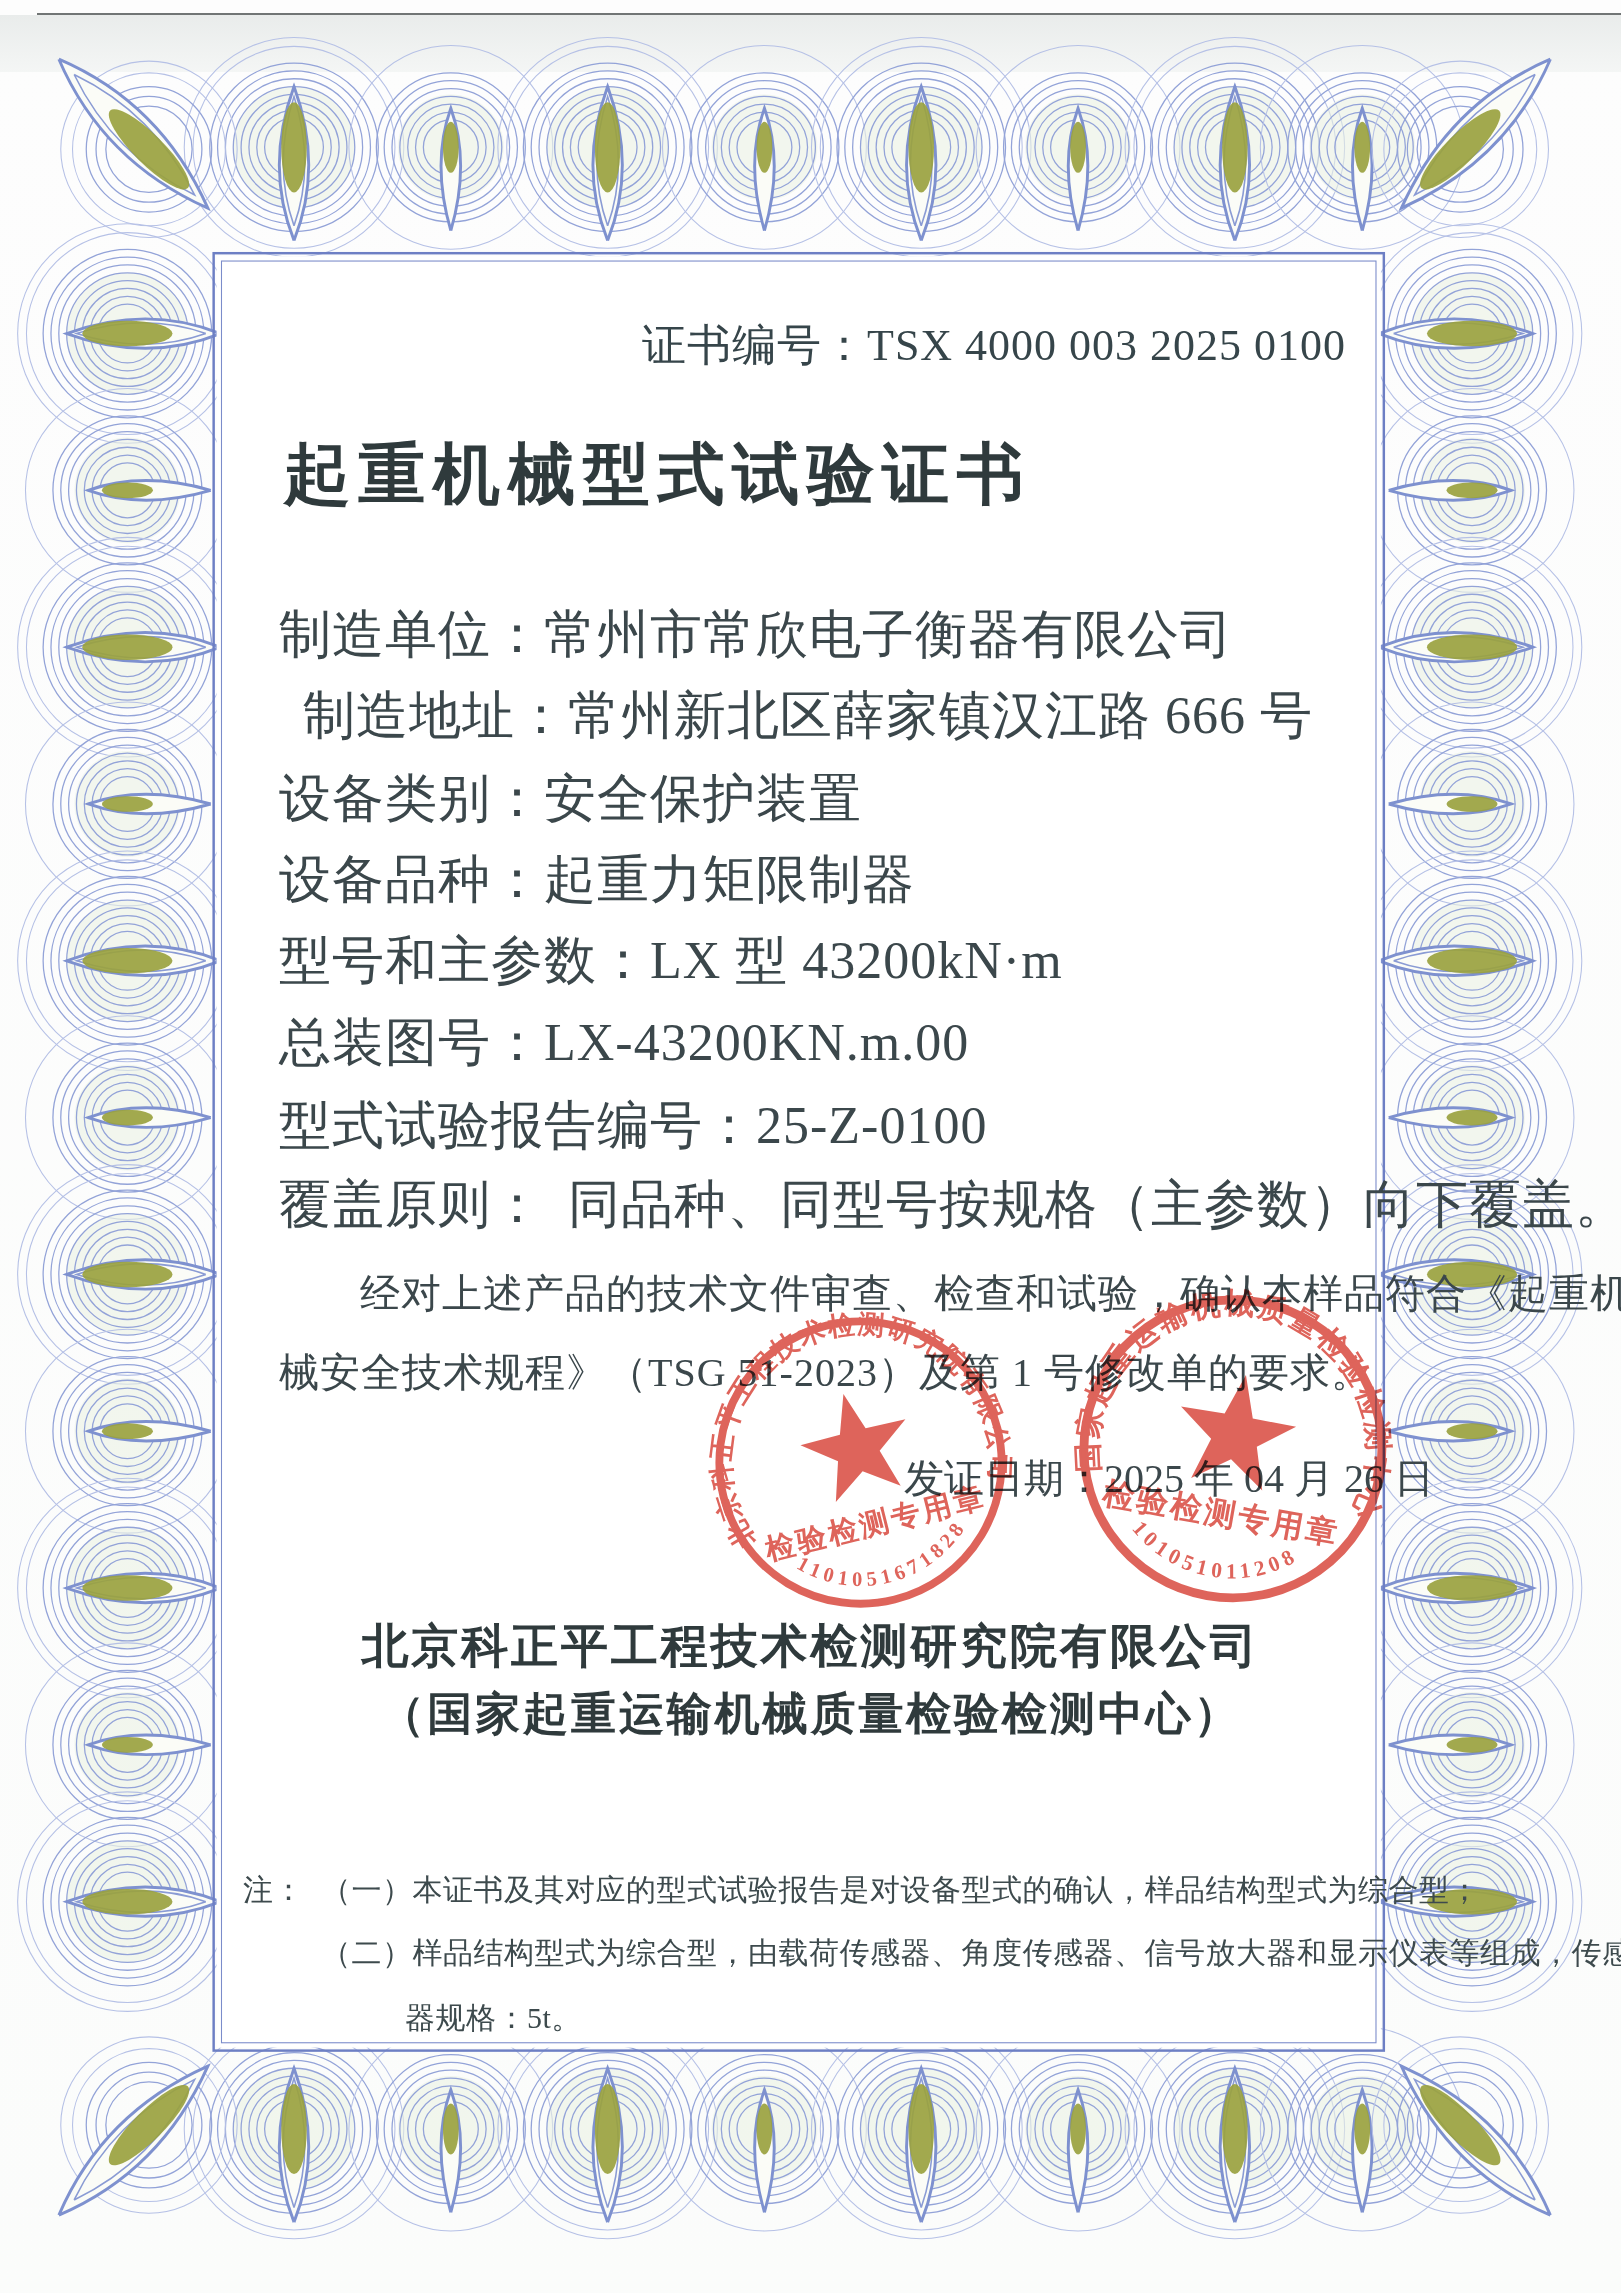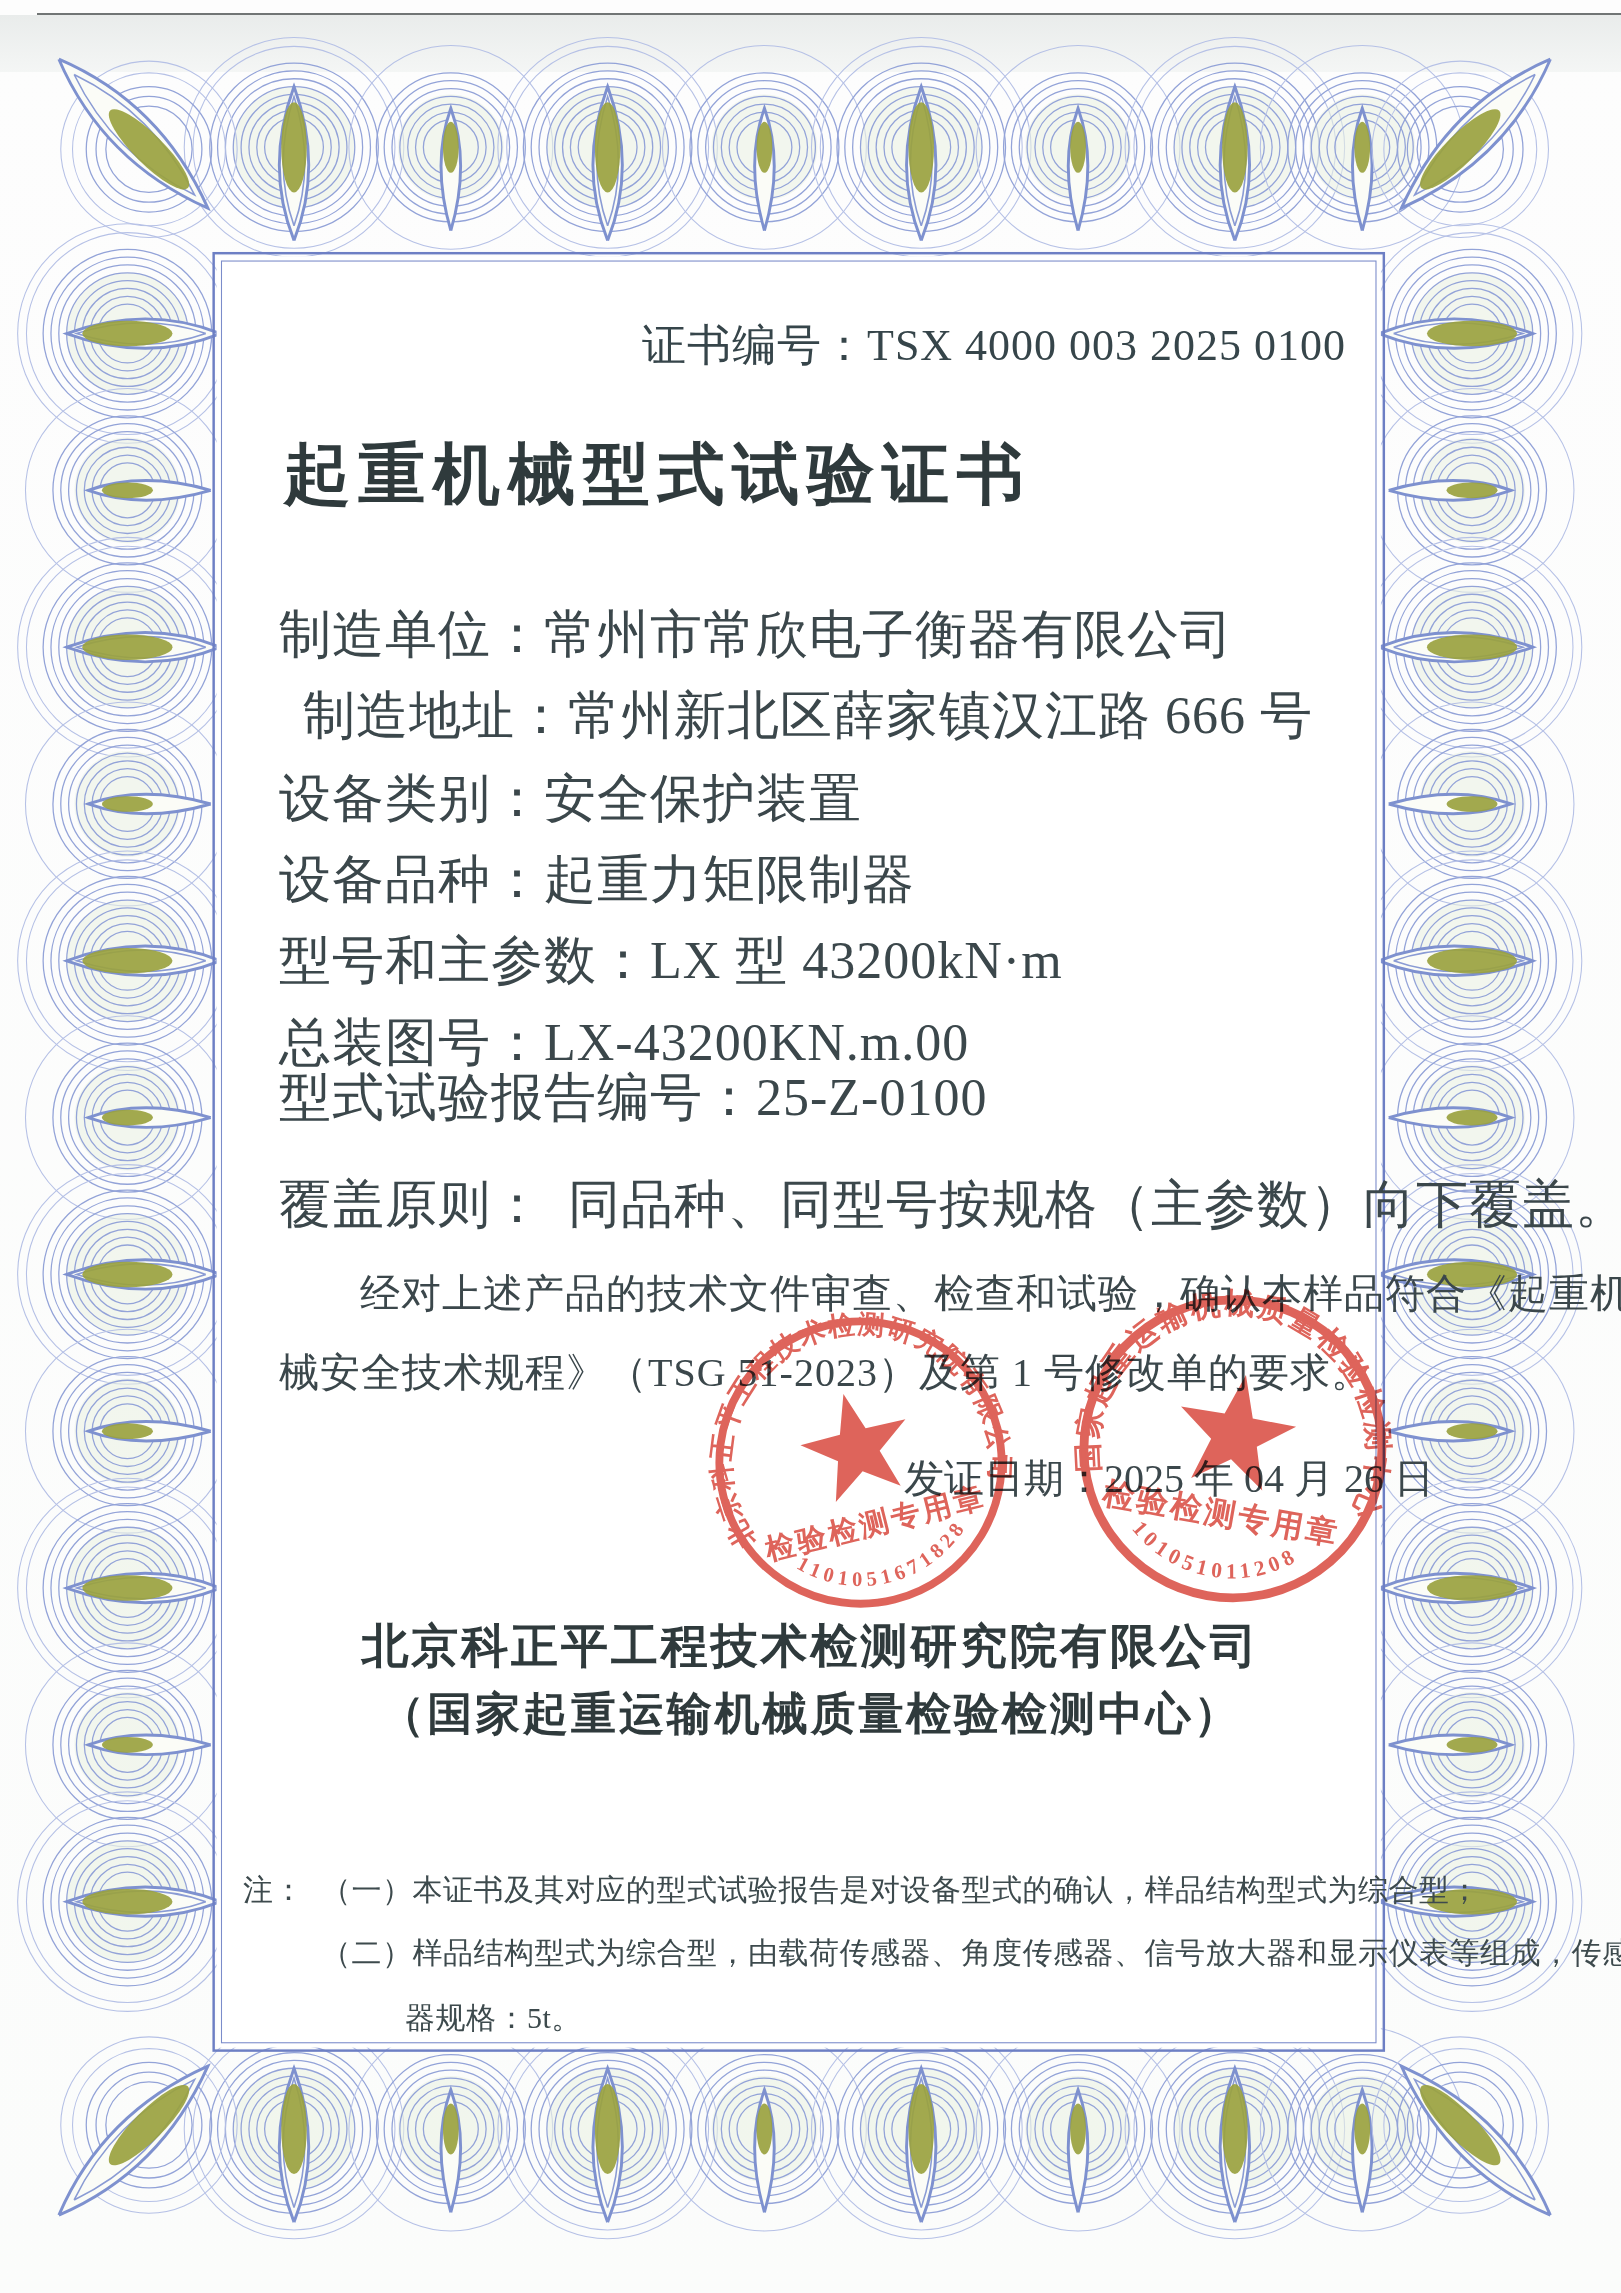--- a/index.html
+++ b/index.html
@@ -161,21 +161,21 @@
   </div>
   <div class="abs frow" style="left:279px;top:845px;">
     <span>设备品种：</span><span>起重力矩限制器</span>
   </div>
   <div class="abs frow" style="left:279px;top:926px;">
     <span>型号和主参数：</span><span>LX 型 43200kN·m</span>
   </div>
   <div class="abs frow" style="left:279px;top:1008px;">
     <span>总装图号：</span><span>LX-43200KN.m.00</span>
   </div>
-  <div class="abs frow" style="left:279px;top:1063px;">
+  <div class="abs frow" style="left:279px;top:1091px;">
     <span>型式试验报告编号：</span><span>25-Z-0100</span>
   </div>
   <div class="abs frow" style="left:279px;top:1170px;">
     <span>覆盖原则：</span><span class="gapval">同品种、同型号按规格（主参数）向下覆盖。</span>
   </div>
 
   <div class="abs stmt" style="left:279px;top:1266px;text-indent:81px;">经对上述产品的技术文件审查、检查和试验，确认本样品符合《起重机</div>
   <div class="abs stmt" style="left:279px;top:1345px;">械安全技术规程》（TSG 51-2023）及第 1 号修改单的要求。</div>
 
   <div class="abs date" style="left:904px;top:1451px;">

